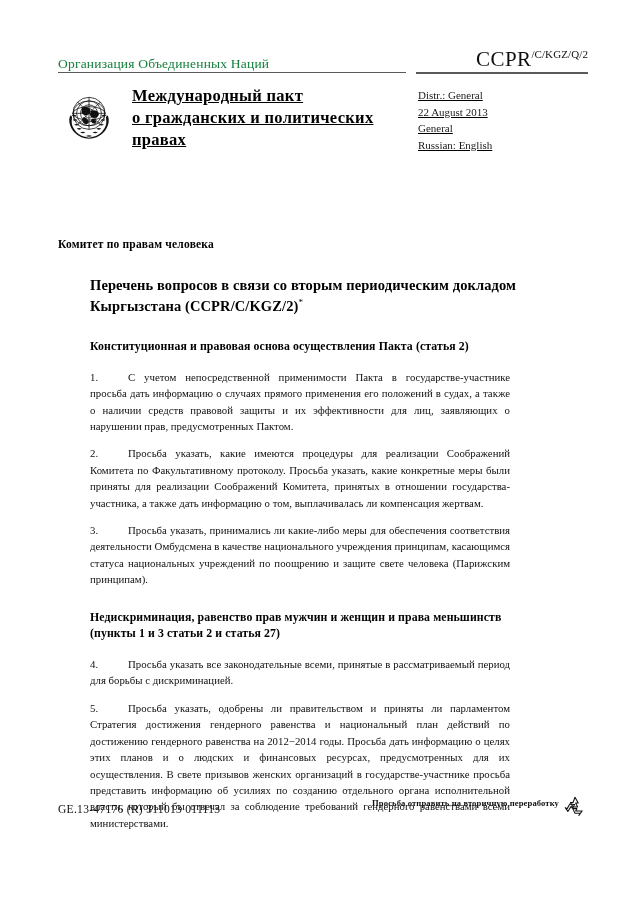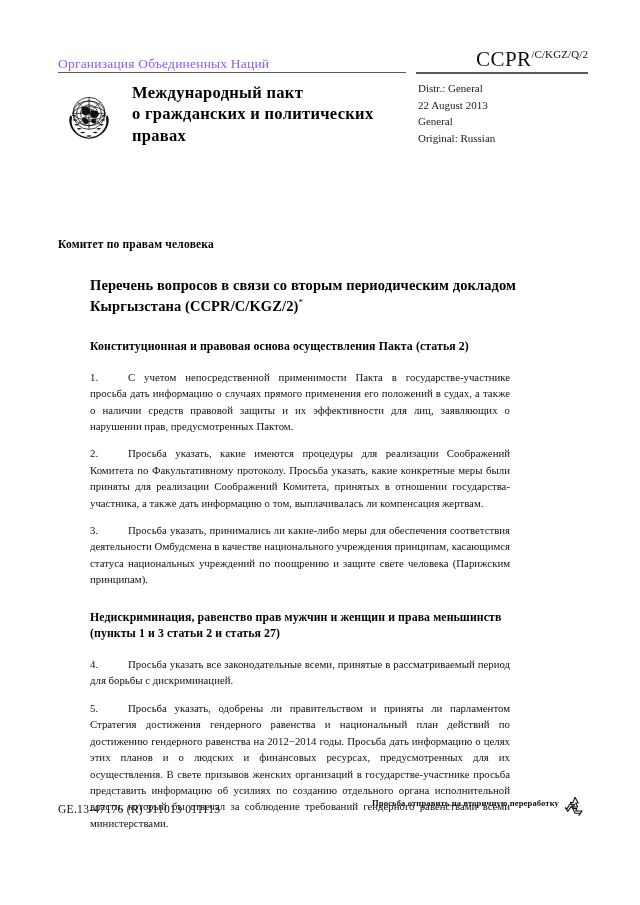--- a/index.html
+++ b/index.html
@@ -33,21 +33,21 @@
   .mast-top {
     display: flex;
     align-items: flex-end;
     justify-content: space-between;
     height: 22px;
   }
   .org-name {
     font-family: "Liberation Serif", serif;
     font-size: 13.5px;
     letter-spacing: 0.2px;
-    color: #8b5cf6;
+    color: #15803d;
     white-space: nowrap;
     line-height: 1;
   }
   .symbol-wrap {
     display: flex;
     align-items: flex-start;
     white-space: nowrap;
   }
   .symbol-main {
     font-family: "Liberation Serif", serif;
@@ -77,24 +77,25 @@
     right: 0;
     top: 24px;
     width: 172px;
     height: 1.5px;
     background: #5a5a5a;
   }
 
   .mast-body {
     position: absolute;
     left: 0;
-    top: 26px;
+    top: 33px;
     width: 530px;
     display: flex;
-    align-items: flex-end;
+    align-items: center;
+    text-decoration: underline;
   }
 
   .un-emblem {
     width: 62px;
     height: 58px;
     flex: 0 0 62px;
     margin-top: 2px;
   }
 
   .pact-title {
@@ -302,21 +303,21 @@
       <div class="pact-title">
         <div>Международный пакт</div>
         <div>о гражданских и политических</div>
         <div>правах</div>
       </div>
 
       <div class="distr-block">
         <div>Distr.: General</div>
         <div>22 August 2013</div>
         <div>General</div>
-        <div>Original: Russian</div>
+        <div>Russian: English</div>
       </div>
 
     </div>
   </div>
 
   <div class="content">
 
     <div class="committee">Комитет по правам человека</div>
 
     <div class="indent">

